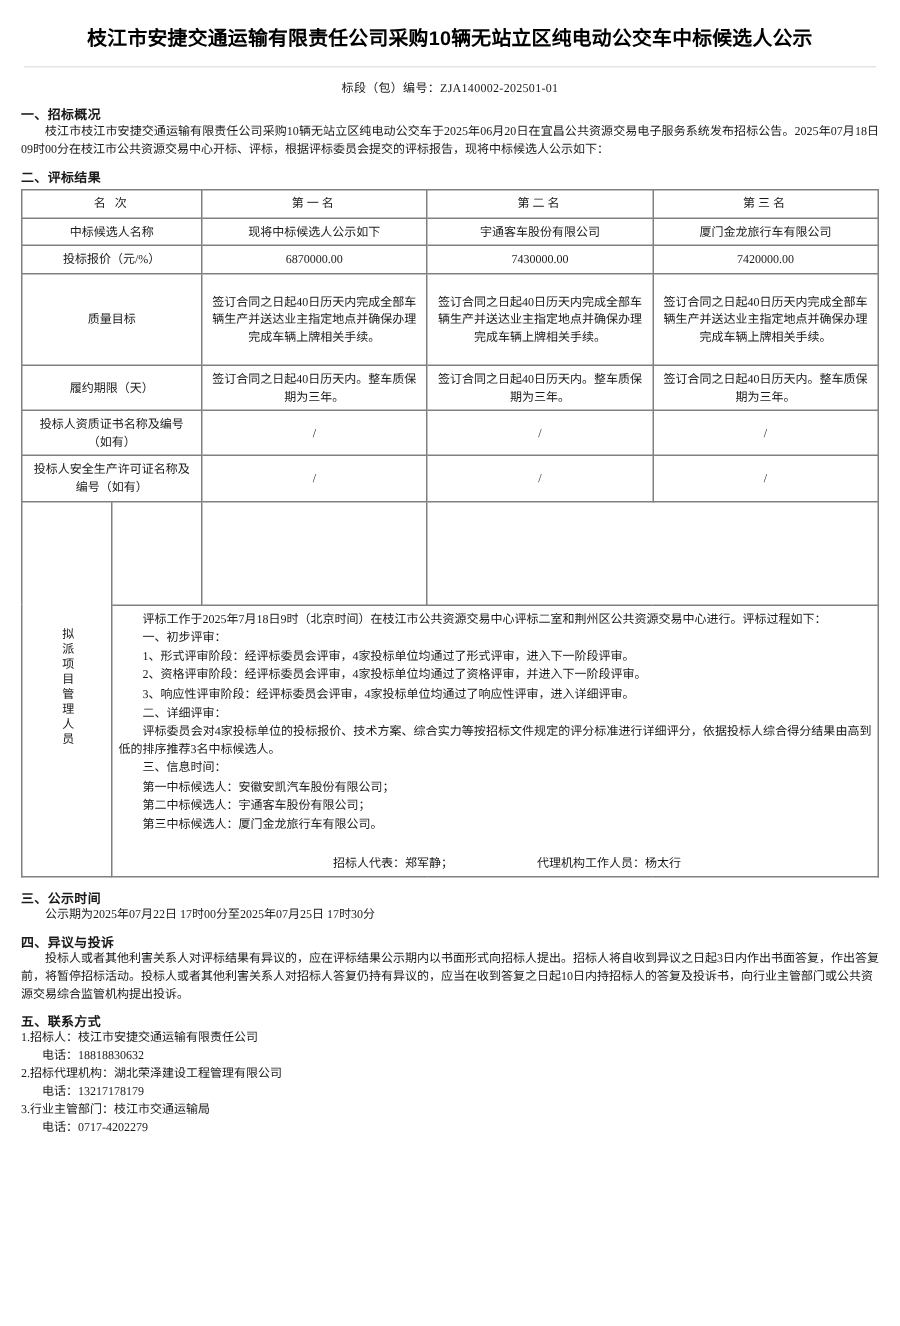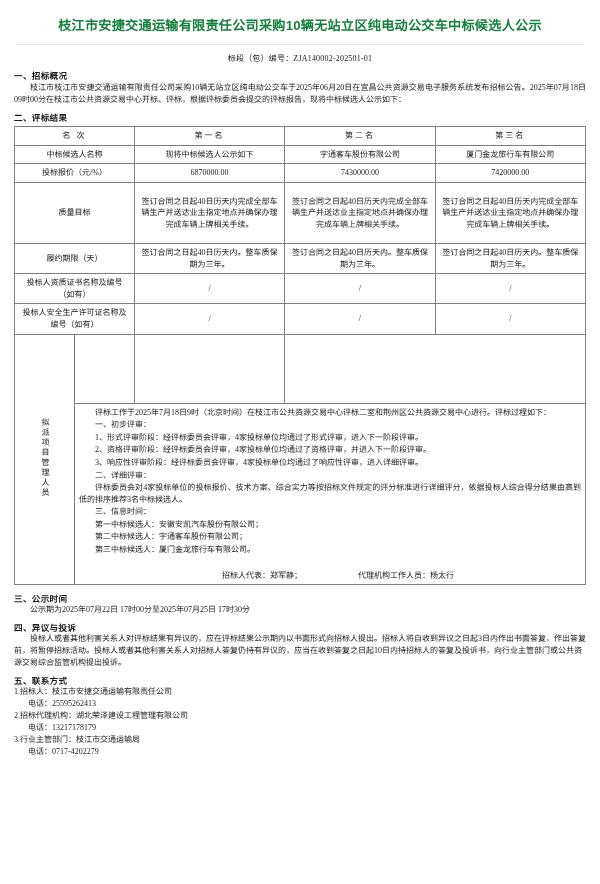--- a/index.html
+++ b/index.html
@@ -23,21 +23,21 @@
     background: #fff;
   }
   .doc-title {
     text-align: center;
     font-size: 13.2px;
     font-weight: bold;
     letter-spacing: 0.2px;
     padding-top: 17px;
     line-height: 1.4;
     font-family: "Liberation Sans", "DejaVu Sans", sans-serif;
-    color: #15803d;
+    color: #000000;
   }
   .meta-line {
     text-align: center;
     font-size: 7.2px;
     color: #9aa0ad;
     margin-top: 9px;
     font-family: "Liberation Sans", "DejaVu Sans", sans-serif;
     letter-spacing: 0.2px;
   }
   .meta-line span { margin: 0 3px; }
@@ -230,21 +230,21 @@
     <div class="h2">三、公示时间</div>
     <div class="line">公示期为2025年07月22日 17时00分至2025年07月25日 17时30分</div>
 
     <div class="h2">四、异议与投诉</div>
     <div class="line">投标人或者其他利害关系人对评标结果有异议的，应在评标结果公示期内以书面形式向招标人提出。招标人将自收到异议之日起3日内作出书面答复，作出答复前，将暂停招标活动。投标人或者其他利害关系人对招标人答复仍持有异议的，应当在收到答复之日起10日内持招标人的答复及投诉书，向行业主管部门或公共资源交易综合监管机构提出投诉。</div>
 
     <div class="h2">五、联系方式</div>
 
     <div class="contact-item">
       <span>1.招标人：枝江市安捷交通运输有限责任公司</span>
-      <span class="ph">电话：25595262413</span>
+      <span class="ph">电话：18818830632</span>
     </div>
     <div class="contact-item">
       <span>2.招标代理机构：湖北荣泽建设工程管理有限公司</span>
       <span class="ph">电话：13217178179</span>
     </div>
     <div class="contact-item">
       <span>3.行业主管部门：枝江市交通运输局</span>
       <span class="ph">电话：0717-4202279</span>
     </div>
   </div>

